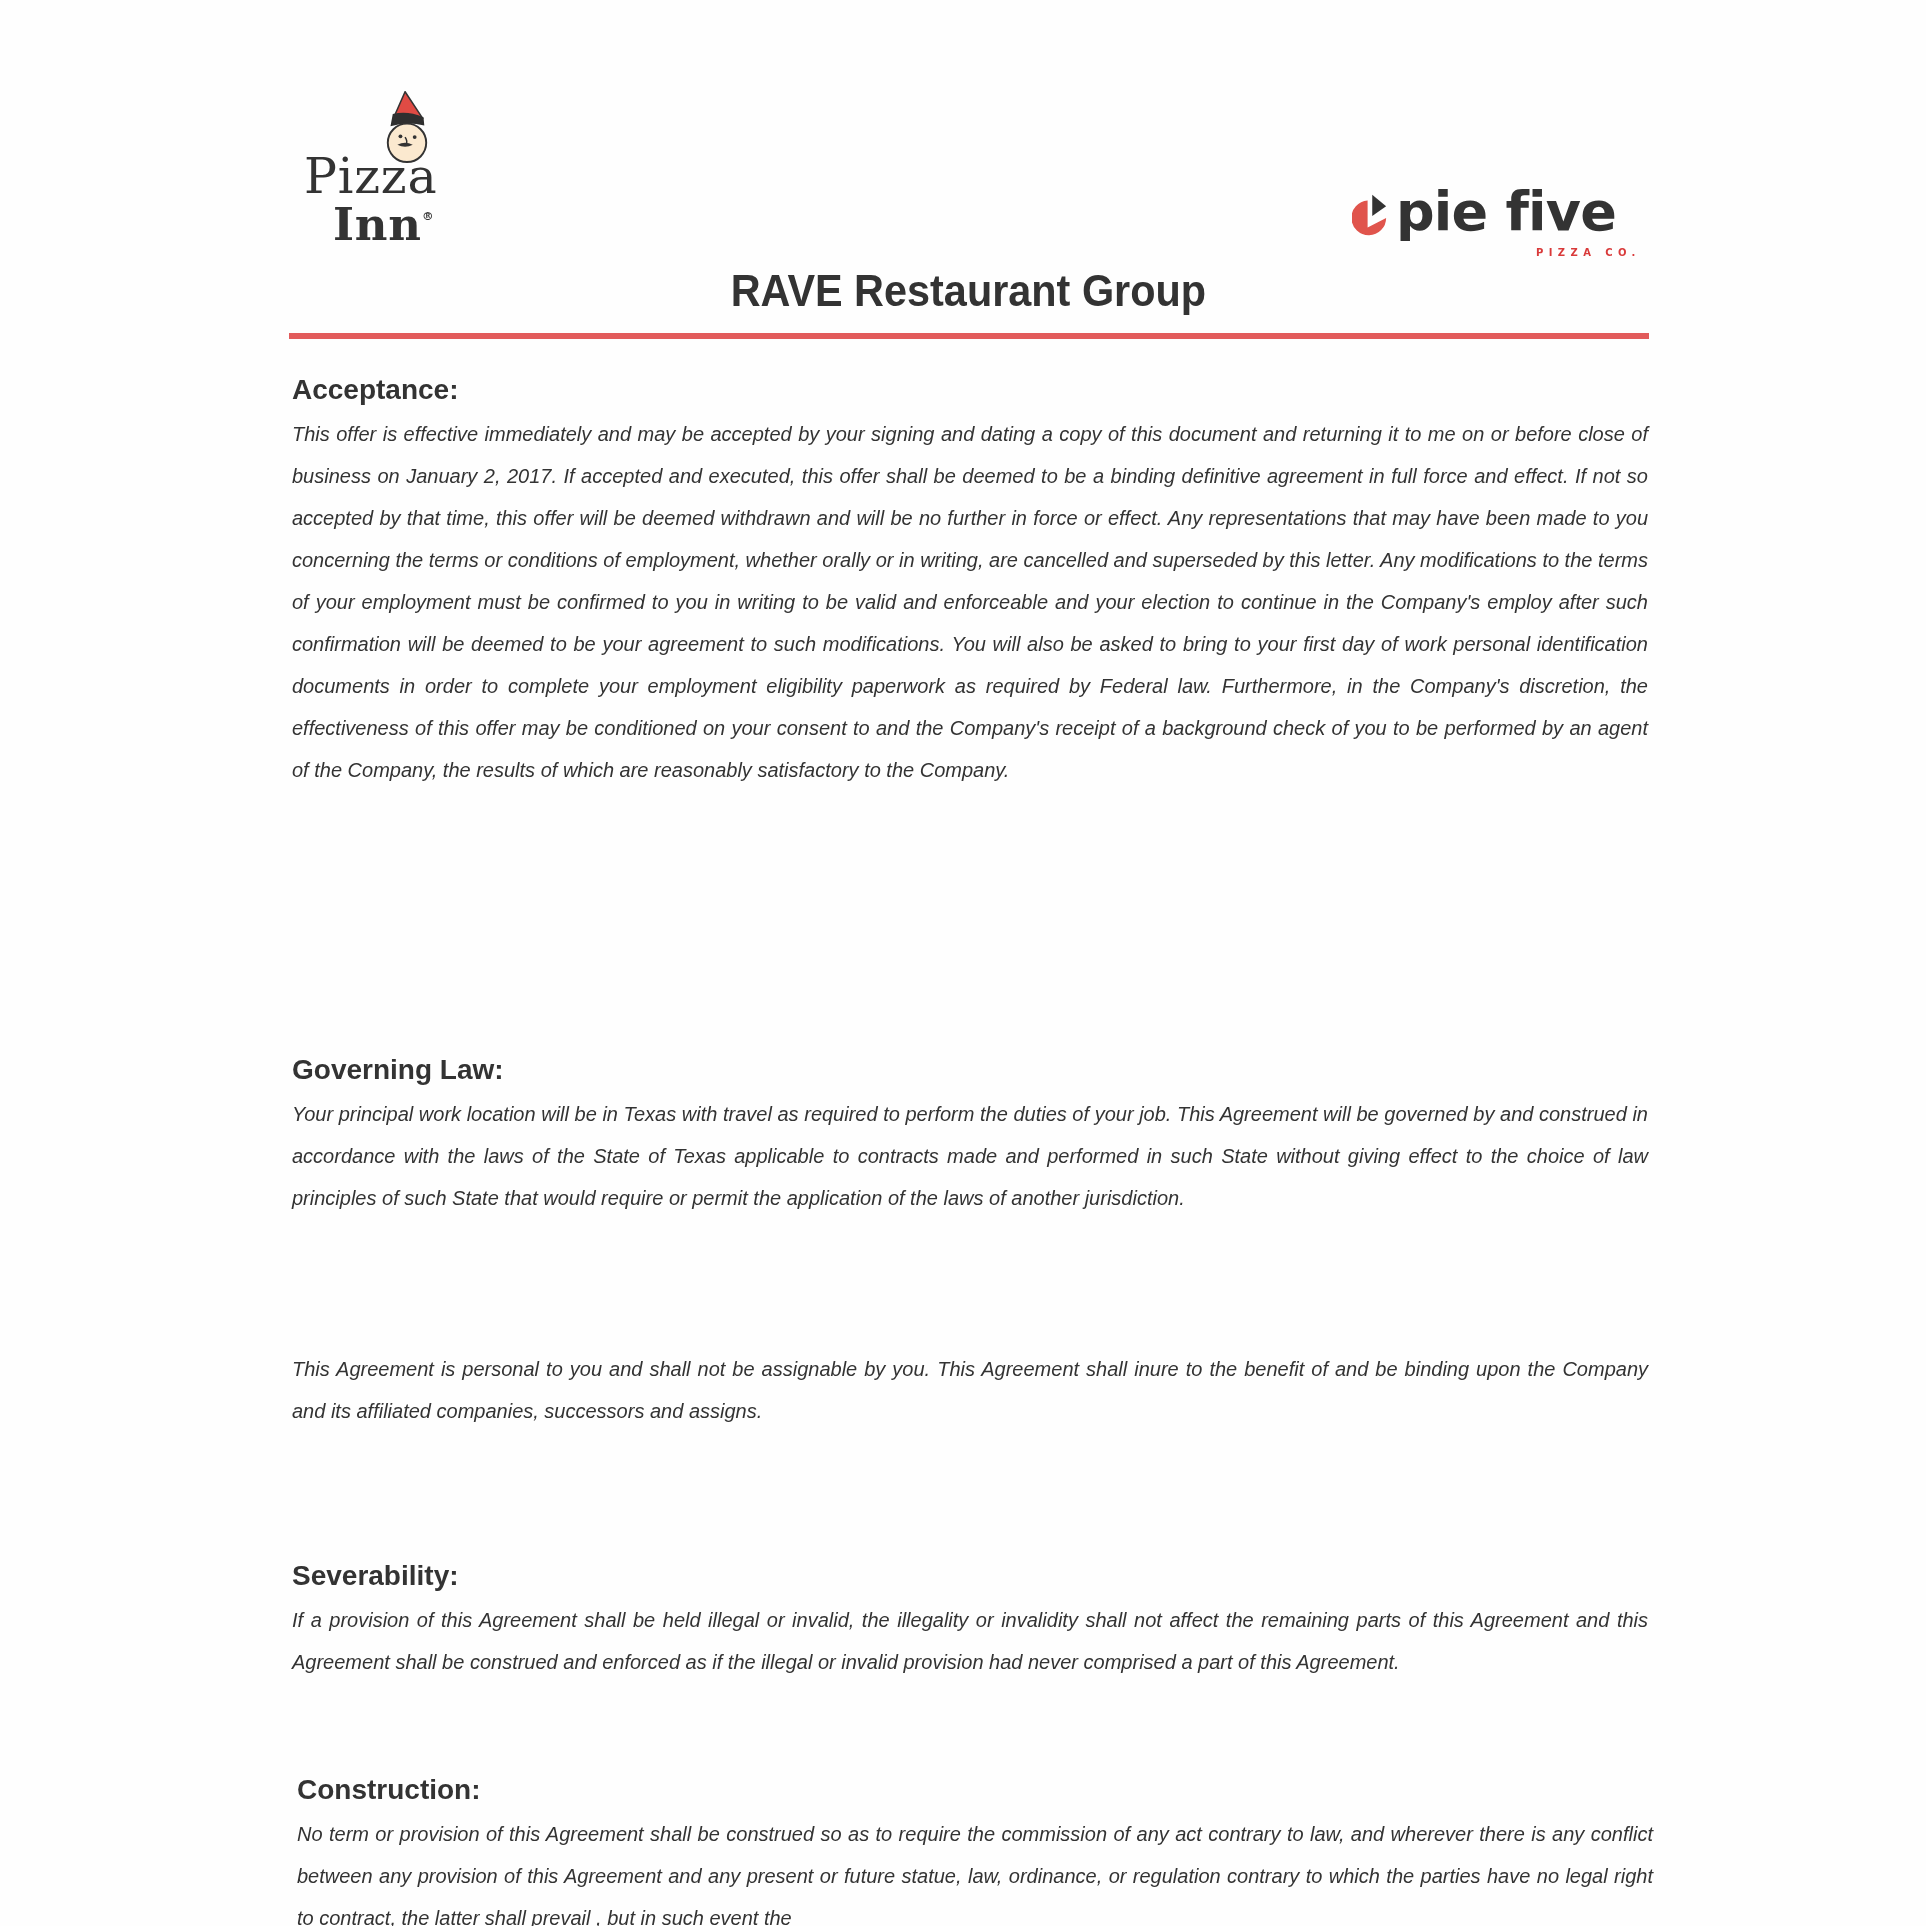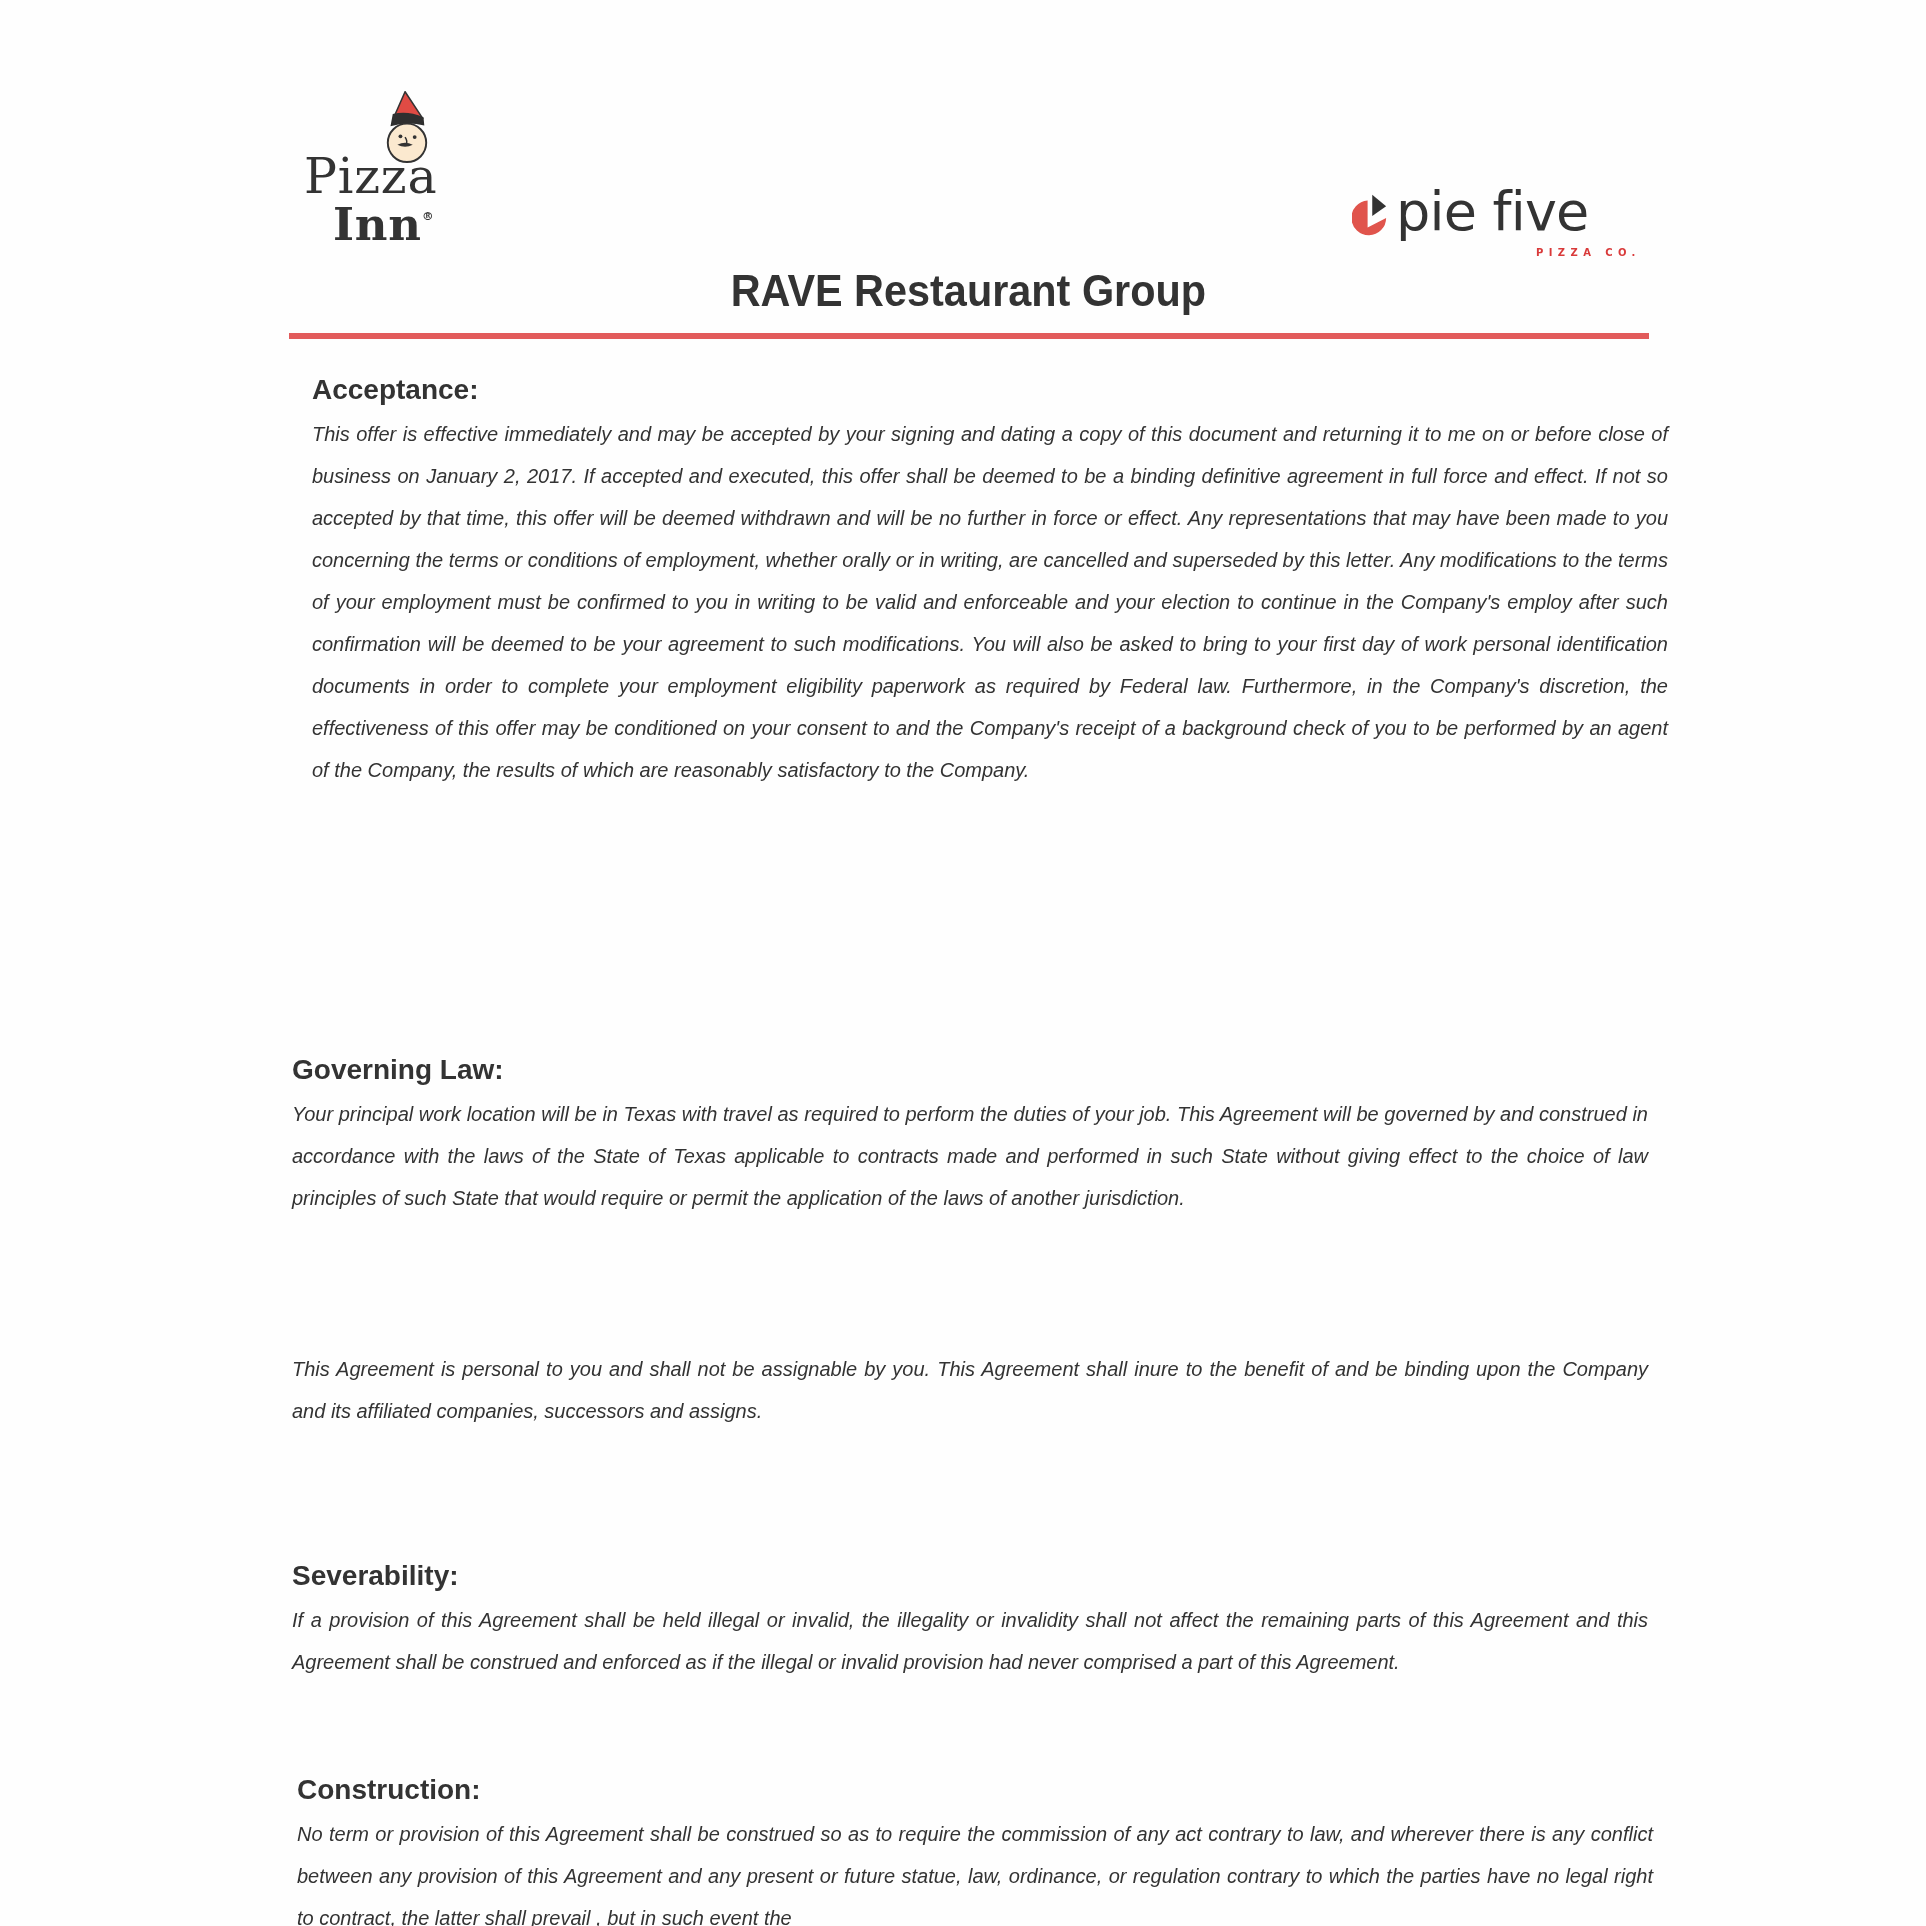--- a/index.html
+++ b/index.html
@@ -5,34 +5,34 @@
     html, body { margin: 0; padding: 0; background: #ffffff; }
     body { width: 1960px; height: 2539px; position: relative; overflow: hidden; }
     .page { position: absolute; left: 0; top: 0; width: 1960px; height: 2539px; background: #fefefe; }
     .pi-mascot { position: absolute; left: 378px; top: 91px; width: 58px; height: 73px; }
     .pi-word1 { position: absolute; left: 304px; top: 152px; font-family: "DejaVu Serif", serif; font-weight: normal; font-size: 49px; color: #333; letter-spacing: 0.8px; line-height: 1; }
     .pi-word2 { position: absolute; left: 333px; top: 202px; font-family: "DejaVu Serif", serif; font-weight: bold; font-size: 45px; color: #333; letter-spacing: 0.8px; line-height: 1; }
     .pi-reg { font-size: 11.6px; vertical-align: top; position: relative; top: 9.2px; }
 
     
     .pf-icon { position: absolute; left: 1352px; top: 189px; width: 37px; height: 54px; }
-    .pf-word { position: absolute; left: 1396px; top: 185px; font-family: "DejaVu Sans", sans-serif; font-size: 54px; color: #333; line-height: 1; letter-spacing: -0.8px; }
+    .pf-word { position: absolute; left: 1396px; top: 185px; font-family: "DejaVu Sans", sans-serif; font-size: 54px; color: #333; line-height: 1; letter-spacing: -0.8px; font-weight: bold; }
     .pf-sub { position: absolute; left: 1504px; top: 248px; font-family: "DejaVu Sans", sans-serif; font-weight: bold; font-size: 10px; color: #d93a3a; letter-spacing: 5.4px; line-height: 1; margin-left: 32px; }
 
     
     .title { position: absolute; left: 0; width: 1960px; top: 268px; text-align: center; font-family: "Liberation Sans", sans-serif; font-weight: bold; font-size: 45px; color: #333; line-height: 1; padding-left: 0px; }
     .title span { display: inline-block; transform: scaleX(0.92); position: relative; left: -11.6px; }
     .rule { position: absolute; left: 289px; top: 333px; width: 1360px; height: 6.2px; background: #e25b5b; }
 
     
     .section { position: absolute; left: 292px; width: 1356px; font-family: "Liberation Sans", sans-serif; color: #333; }
     .heading { font-weight: bold; font-size: 28px; line-height: 1; margin: 0 0 8.5px 0; }
     .para { font-size: 20px; line-height: 42px; text-align: justify; margin: 0; font-style: italic; }
 
-    .sec-acceptance { top: 376px; margin-left: 20px; }
+    .sec-acceptance { top: 376px; }
     .sec-governing { top: 1056px; }
     .sec-successors { top: 1348px; }
     .sec-severability { top: 1562px; }
     .sec-construction { top: 1776px; left: 297px; }
   </style>
 </head>
 <body>
 
 <div class="page">
 

